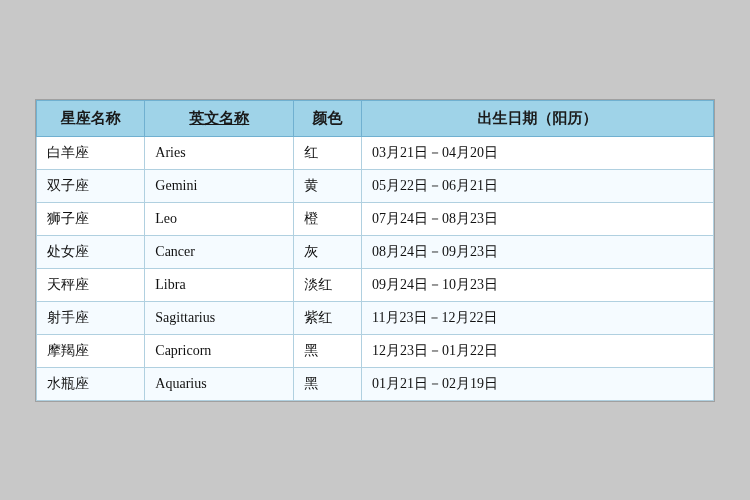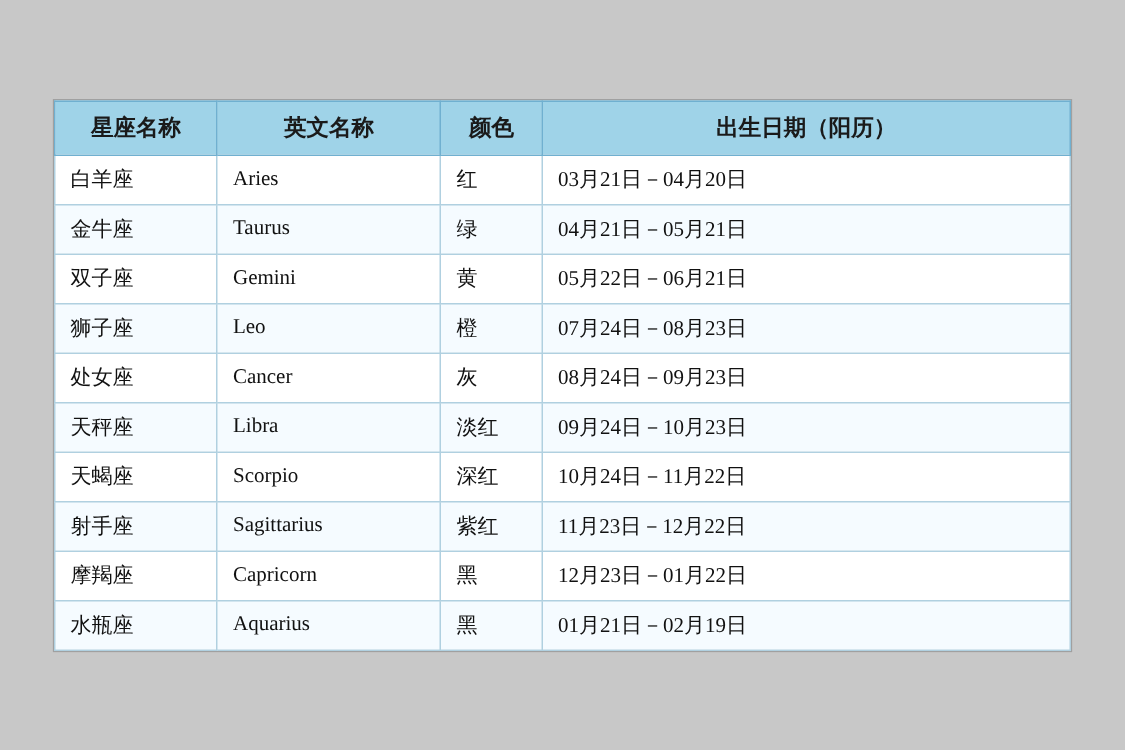--- a/index.html
+++ b/index.html
@@ -46,21 +46,21 @@
       font-size: 14px;
       color: #111111;
       background-color: #ffffff;
     }
 
     tbody tr:nth-child(even) td {
       background-color: #f5fbff;
     }
 
     .col-chinese { width: 16%; }
-    .col-english { width: 22%; }
+    .col-english { width: 22%; text-decoration: underline; }
     .col-color   { width: 10%; }
     .col-date    { width: 52%; text-align: center; }
   </style>
 </head>
 <body>
 
 <div class="table-container">
   <table>
     <thead>
       <tr>
@@ -69,26 +69,20 @@
         <th class="col-color">颜色</th>
         <th class="col-date">出生日期（阳历）</th>
       </tr>
     </thead>
     <tbody id="table-body">
     <tr>
           <td>白羊座</td>
           <td>Aries</td>
           <td>红</td>
           <td>03月21日－04月20日</td>
-        </tr>
-        <tr>
-          <td>金牛座</td>
-          <td>Taurus</td>
-          <td>绿</td>
-          <td>04月21日－05月21日</td>
         </tr>
         <tr>
           <td>双子座</td>
           <td>Gemini</td>
           <td>黄</td>
           <td>05月22日－06月21日</td>
         </tr>
         <tr>
           <td>狮子座</td>
           <td>Leo</td>
@@ -101,26 +95,20 @@
           <td>灰</td>
           <td>08月24日－09月23日</td>
         </tr>
         <tr>
           <td>天秤座</td>
           <td>Libra</td>
           <td>淡红</td>
           <td>09月24日－10月23日</td>
         </tr>
         <tr>
-          <td>天蝎座</td>
-          <td>Scorpio</td>
-          <td>深红</td>
-          <td>10月24日－11月22日</td>
-        </tr>
-        <tr>
           <td>射手座</td>
           <td>Sagittarius</td>
           <td>紫红</td>
           <td>11月23日－12月22日</td>
         </tr>
         <tr>
           <td>摩羯座</td>
           <td>Capricorn</td>
           <td>黑</td>
           <td>12月23日－01月22日</td>

